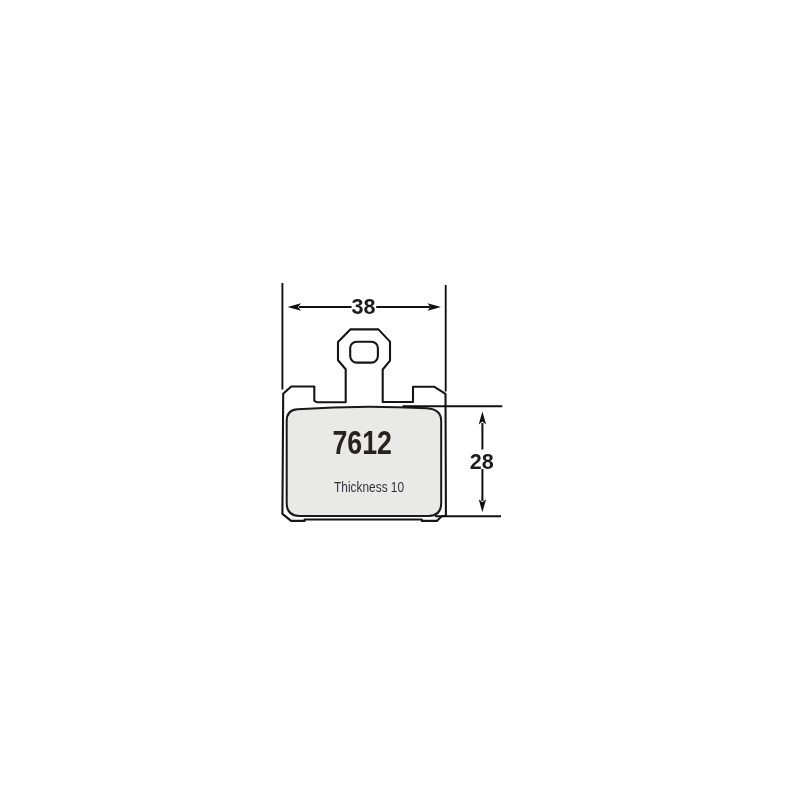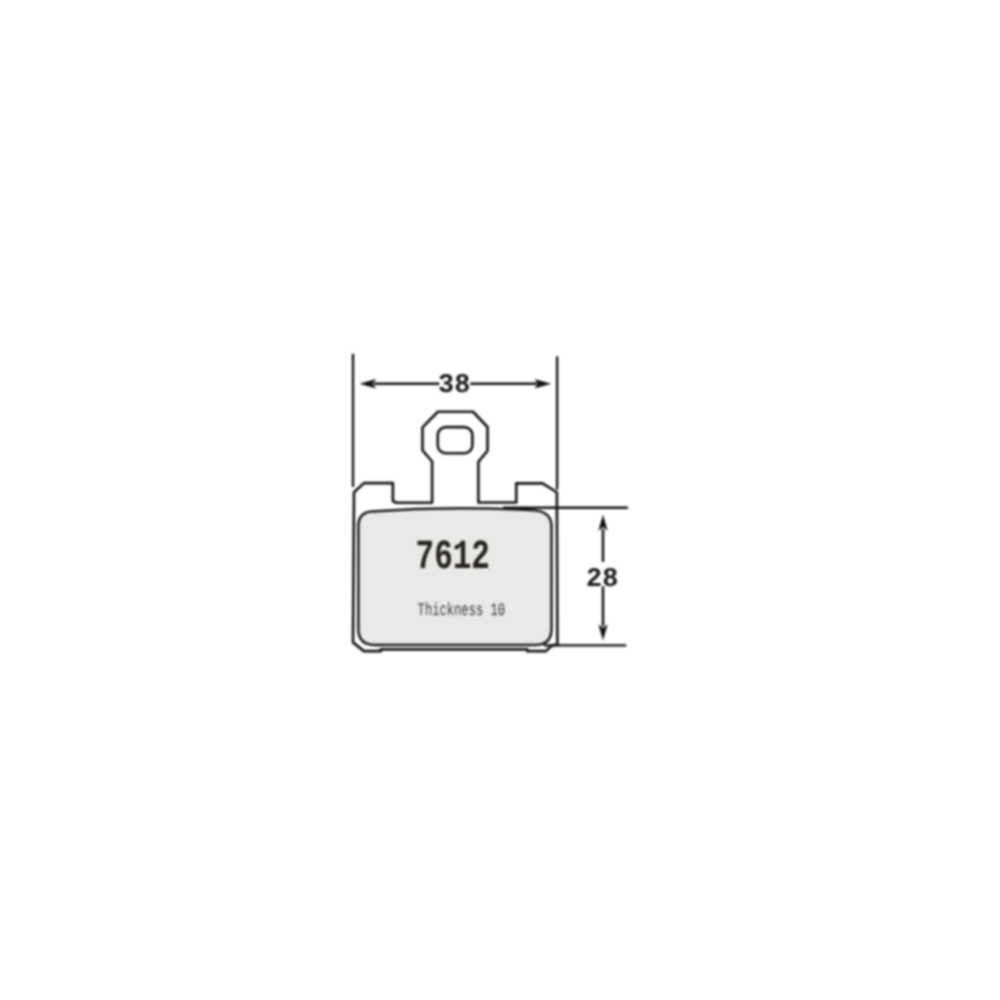--- a/index.html
+++ b/index.html
@@ -1,16 +1,16 @@
 <!DOCTYPE html>
 <html><head>
 <meta charset="utf-8">
 <style>
   html,body{margin:0;padding:0;background:#ffffff;}
-  .wrap{width:800px;height:800px;position:relative;font-family:Liberation Mono, monospace;}
+  .wrap{width:800px;height:800px;position:relative;font-family:Liberation Sans, sans-serif;}
 </style>
 </head>
 <body>
 <div class="wrap">
 <svg style="filter:blur(0.75px)" width="800" height="800" viewBox="0 0 800 800" xmlns="http://www.w3.org/2000/svg">
   <rect x="0" y="0" width="800" height="800" fill="#ffffff"></rect>
 
   <path d="M 350.3 329.4
            L 378.4 329.4
            L 390.0 341.6

